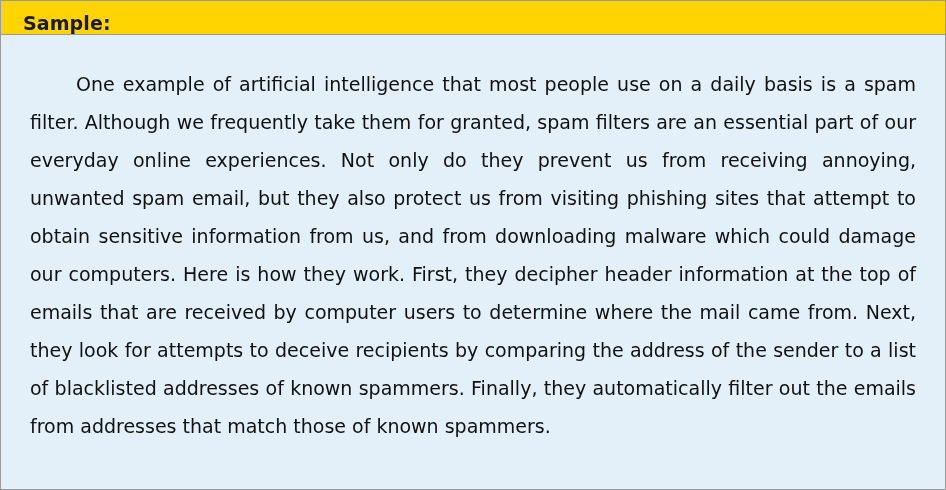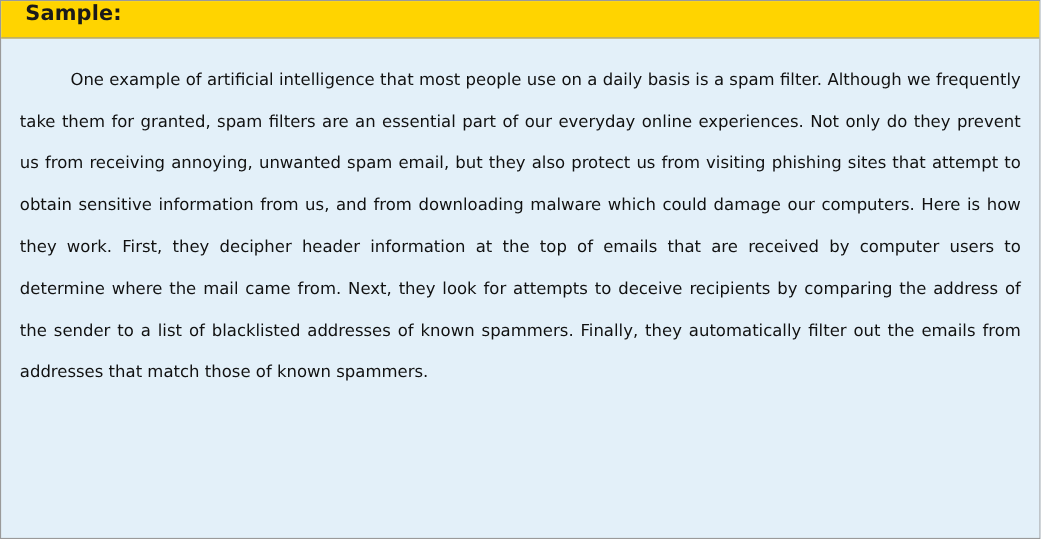--- a/index.html
+++ b/index.html
@@ -19,41 +19,41 @@
     height: 490px;
     border: 1px solid #9a9a9a;
     background: #e3f0f9;
     overflow: hidden;
   }
   .sample-header {
     box-sizing: border-box;
     height: 34px;
     background: #ffd400;
     display: flex;
-    align-items: flex-start;
+    align-items: flex-end;
     padding-left: 22px;
     border-bottom: 1px solid #9a9a9a;
   }
   .sample-header-label {
     font-family: "DejaVu Sans", sans-serif;
     font-size: 19px;
     font-weight: bold;
     color: #1a1a1a;
     letter-spacing: 0.1px;
   }
   .sample-body {
     box-sizing: border-box;
     padding: 18px 17px 10px 17px;
   }
   .sample-paragraph {
-    margin: 0;
+    margin: 12px;
     text-indent: 46px;
     text-align: justify;
     font-family: "DejaVu Sans", sans-serif;
-    font-size: 15px;
+    font-size: 19px;
     line-height: 38px;
     color: #111111;
   }
 </style>
 </head>
 <body>
 
 <div class="sample-box">
   <div class="sample-header">
     <span class="sample-header-label">Sample:</span>

